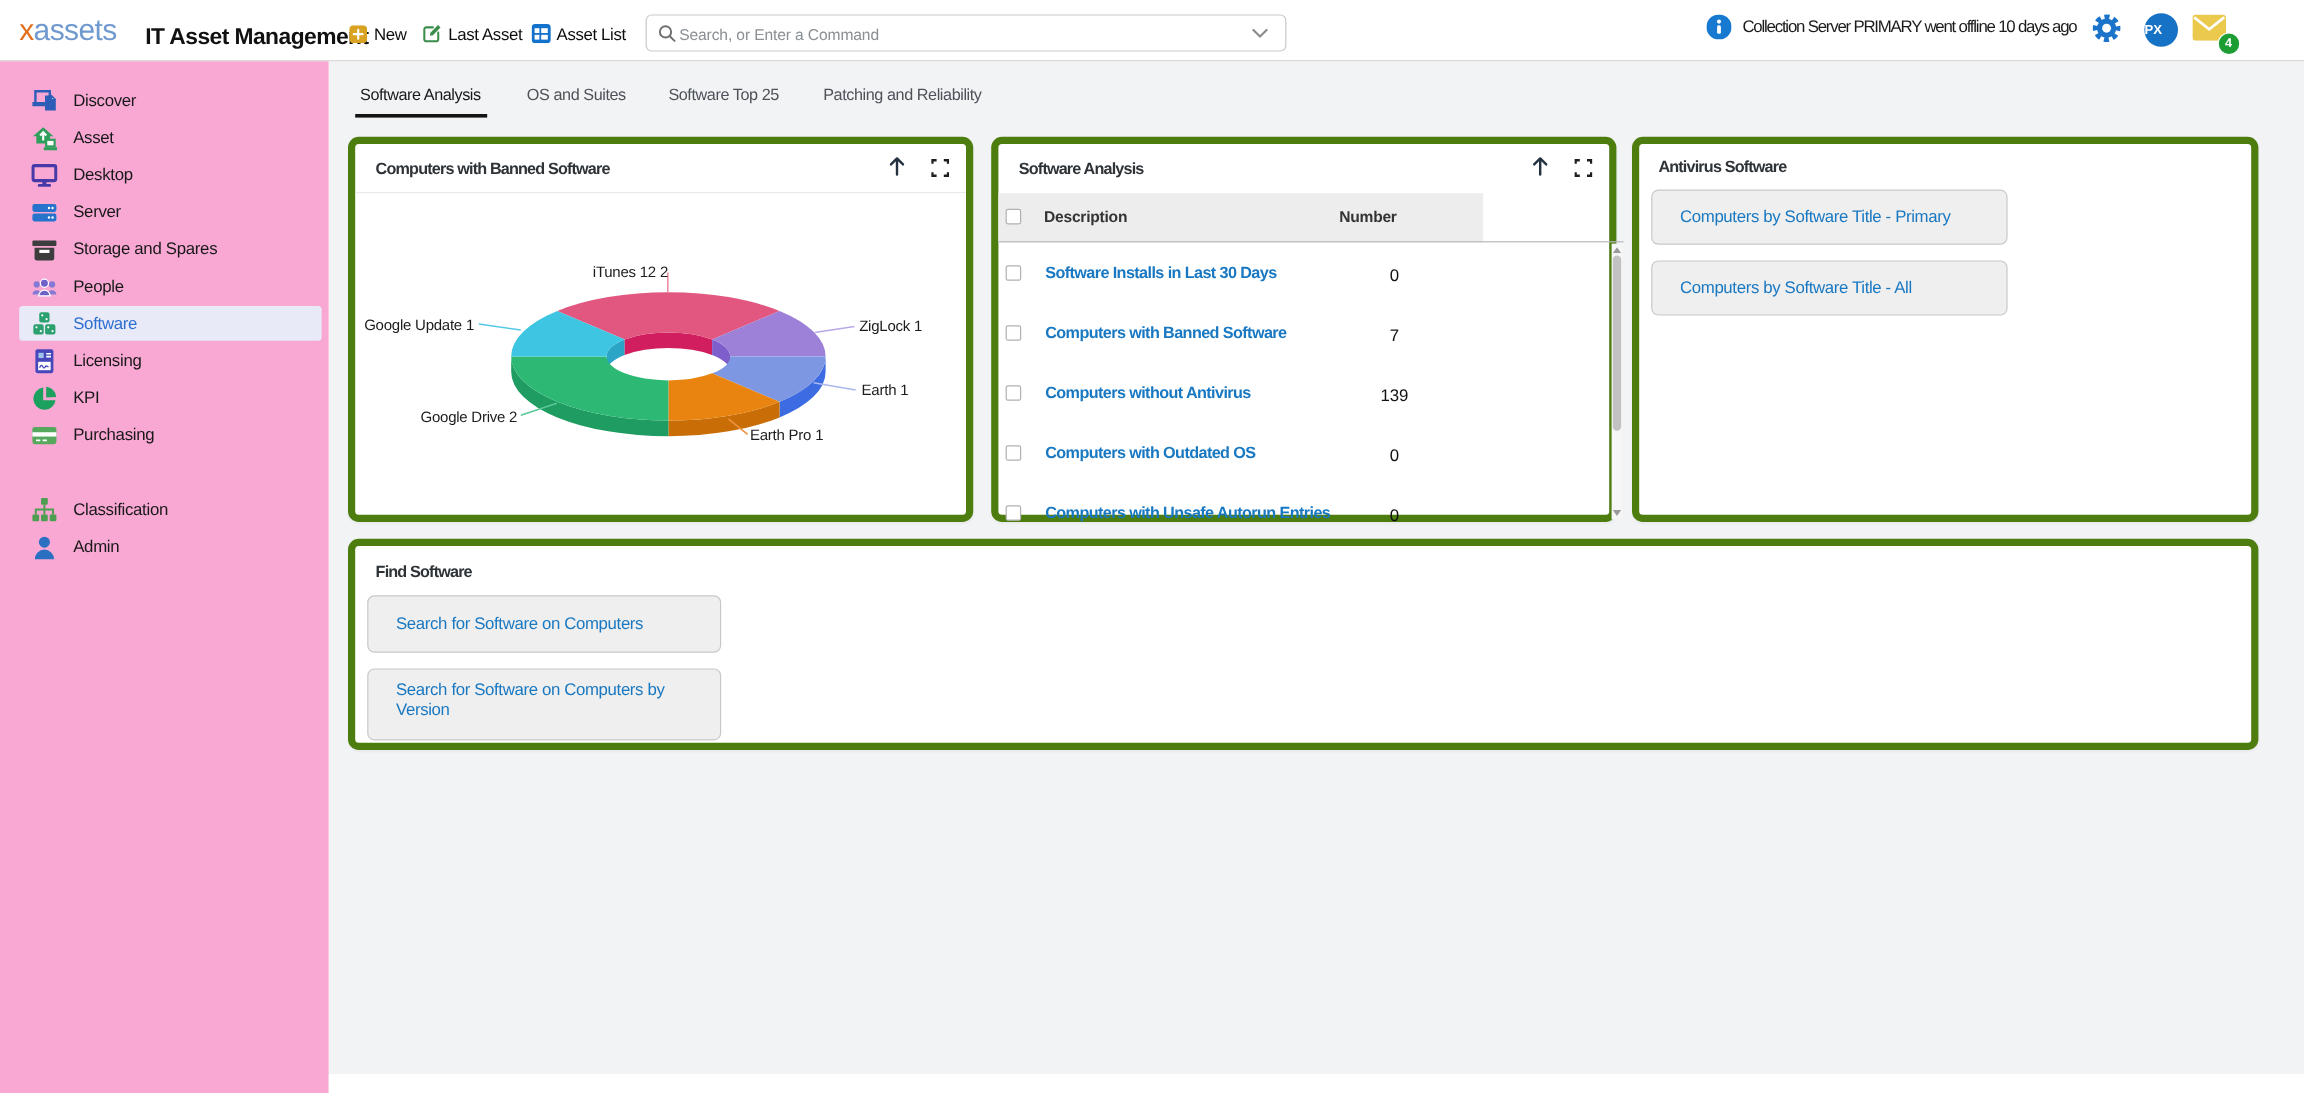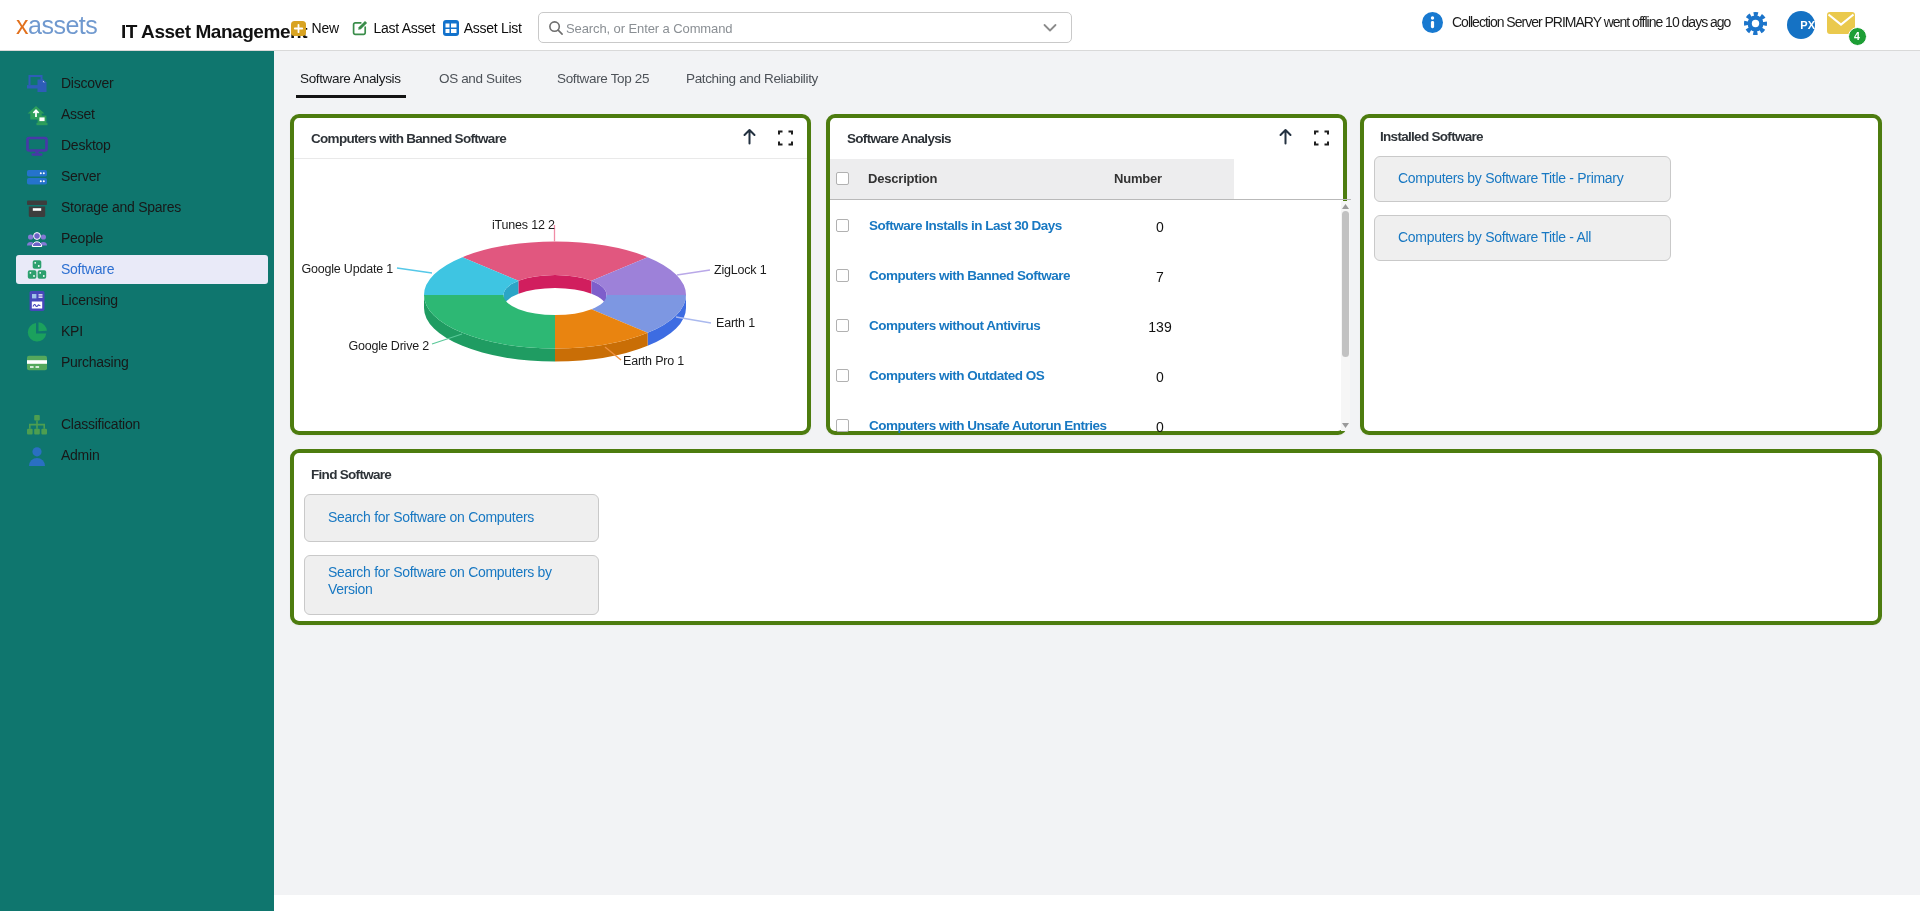--- a/index.html
+++ b/index.html
@@ -14,35 +14,35 @@
 #apptitle { position:absolute; left:121px; top:21px; font-size:19px; font-weight:bold; color:#111; letter-spacing:-0.45px; }
 .topbtn { position:absolute; top:20px; font-size:14px; color:#0d0d0d; letter-spacing:-0.3px; }
 .topbtn svg { vertical-align:-3px; margin-right:2px; }
 #searchbox { position:absolute; left:538px; top:12px; width:534px; height:31px; background:#fff;
   border:1px solid #c9c9c9; border-radius:5px; }
 #searchbox .ph { position:absolute; left:27px; top:8px; font-size:13px; color:#8a8f94; letter-spacing:-0.1px; }
 
 .rt { position:absolute; top:0; }
 
 
-#sidebar { position:absolute; left:0; top:50px; width:274px; height:861px; background:#0f766e; }
+#sidebar { position:absolute; left:0; top:50px; width:274px; height:861px; background:#f9a8d4; }
 .sitem { position:absolute; left:0; width:274px; height:29px; }
 .sitem .ic { position:absolute; left:26px; top:4px; width:22px; height:22px; }
 .sitem .tx { position:absolute; left:61px; top:6px; font-size:14px; color:#181818; letter-spacing:-0.25px; }
 .sitem.sel { background:#e9eaf8; left:16px; width:252px; border-radius:3px; }
 .sitem.sel .ic { left:10px; }
 .sitem.sel .tx { left:45px; color:#2c6fd1; }
 
 
 #content { position:absolute; left:274px; top:50px; width:1646px; height:861px; background:#f2f3f5; }
 .tab { position:absolute; top:21px; font-size:13.5px; color:#4d5258; letter-spacing:-0.35px; }
 .tab.active { color:#16181a; }
 #tabline { position:absolute; left:22px; top:45px; width:110px; height:3px; background:#131313; }
 
-.card { position:absolute; background:#fff; border:4px solid #4d7c0f; border-radius:9px;
+.card { position:absolute; background:#fff; border:6px solid #4d7c0f; border-radius:9px;
   box-shadow:0 1px 2px rgba(0,0,0,0.04); }
 .chead { position:absolute; left:0; top:0; right:0; height:41px; border-bottom:1px solid #e9e9e9; }
 .ctitle { position:absolute; left:17px; top:13px; font-size:13.5px; font-weight:bold; color:#2e3338; letter-spacing:-0.7px; }
 .cicons { position:absolute; top:10px; right:14px; }
 .btn { position:absolute; background:#efefef; border:1px solid #c9c9c9; border-radius:6px;
   font-size:14px; color:#1878c2; letter-spacing:-0.3px; }
 .btn span { position:absolute; left:23px; }
 a.link { color:#1878c2; text-decoration:none; font-weight:bold; font-size:13.5px; letter-spacing:-0.5px; }
 .cb { position:absolute; width:13px; height:13px; border:1px solid #b1b1b1; border-radius:2px; background:#fff; }
 </style>
@@ -83,21 +83,21 @@
       <circle cx="10.5" cy="6" r="1.7" fill="#fff"></circle>
       <rect x="8.9" y="9" width="3.2" height="7.2" rx="1.4" fill="#fff"></rect>
     </svg>
   <div class="rt" style="left:1452px; top:14px; font-size:14px; color:#1b1b1b; letter-spacing:-1px;">Collection Server PRIMARY went offline 10 days ago</div>
   <svg class="rt" style="left:1743px; top:11px;" width="25" height="25" viewBox="0 0 25 25">
       <circle cx="12.5" cy="12.5" r="9.2" fill="none" stroke="#1b74ca" stroke-width="4.6" stroke-dasharray="4.1 3.12" stroke-dashoffset="2"></circle>
       <circle cx="12.5" cy="12.5" r="8" fill="#1b74ca"></circle>
       <circle cx="12.5" cy="12.5" r="3.7" fill="#fff"></circle>
     </svg>
   <div class="rt" style="left:1787px; top:11px; width:28px; height:28px; border-radius:50%; background:#1572c4;">
-      <div style="position:absolute; left:0; width:28px; text-align:right; top:8px; font-size:11px; font-weight:bold; color:#fff;">PX</div>
+      <div style="position:absolute; left:0; width:28px; text-align:left; top:8px; font-size:11px; font-weight:bold; color:#fff;">PX</div>
     </div>
   <svg class="rt" style="left:1827px; top:12px;" width="28" height="22" viewBox="0 0 28 22">
       <rect x="0" y="0" width="28" height="22" rx="3" fill="#eac94d"></rect>
       <path d="M1.5 2.5L14 12.5L26.5 2.5" fill="none" stroke="#fff" stroke-width="2.2"></path>
     </svg>
   <div class="rt" style="left:1848px; top:27px; width:19px; height:19px; border-radius:50%; background:#1d9e35; border:1.5px solid #fff;">
       <div style="position:absolute; left:0; width:16px; text-align:center; top:2px; font-size:10.5px; font-weight:bold; color:#fff;">4</div>
     </div>
 </div>
 
@@ -324,21 +324,21 @@
           <path d="M0 5L3.5 0L7 5z" fill="#9a9a9a"></path>
         </svg>
       <svg style="position:absolute; left:1px; bottom:3px;" width="7" height="5" viewBox="0 0 7 5">
           <path d="M0 0L3.5 5L7 0z" fill="#9a9a9a"></path>
         </svg>
       <div style="position:absolute; left:1px; top:10px; width:7px; height:146px; background:#c2c2c2; border-radius:3.5px;"></div>
     </div>
   </div>
 
   <div class="card" id="card3" style="left:1086px; top:64px; width:522px; height:321px;">
-    <div class="ctitle" style="top:11px; left:16px;">Installed Software</div>
+    <div class="ctitle" style="top:11px; left:16px;">Antivirus Software</div>
     <div class="btn" style="left:10px; top:38px; width:297px; height:46px;">
         <span style="top:13px;">Computers by Software Title - Primary</span>
       </div>
     <div class="btn" style="left:10px; top:97px; width:297px; height:46px;">
         <span style="top:13px;">Computers by Software Title - All</span>
       </div>
   </div>
 
   <div class="card" id="card4" style="left:16px; top:399px; width:1592px; height:176px;">
     <div class="ctitle" style="top:14px; left:17px;">Find Software</div>

